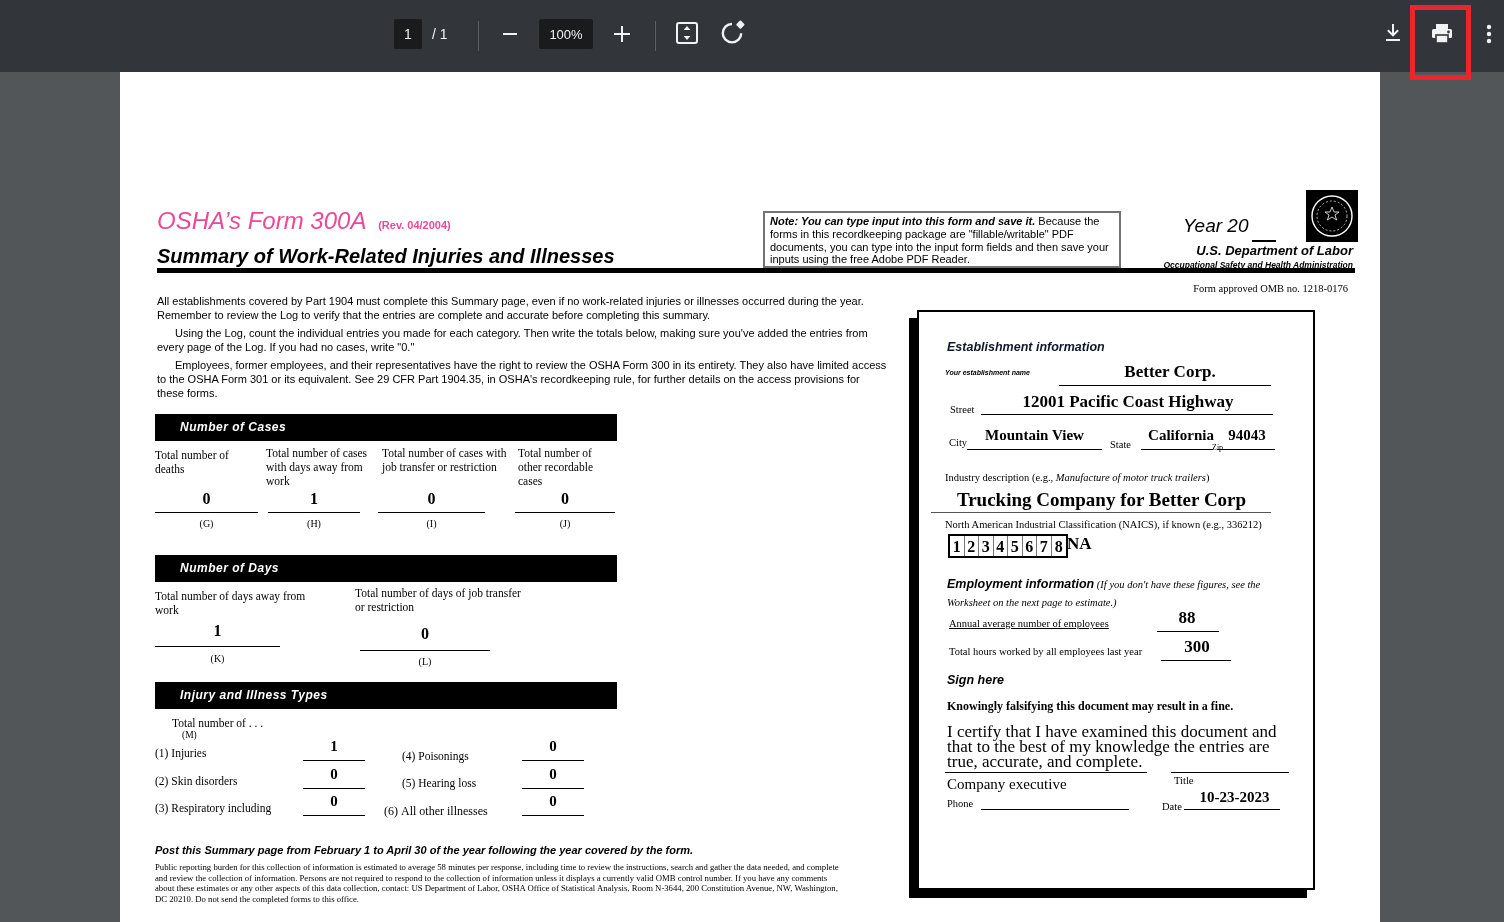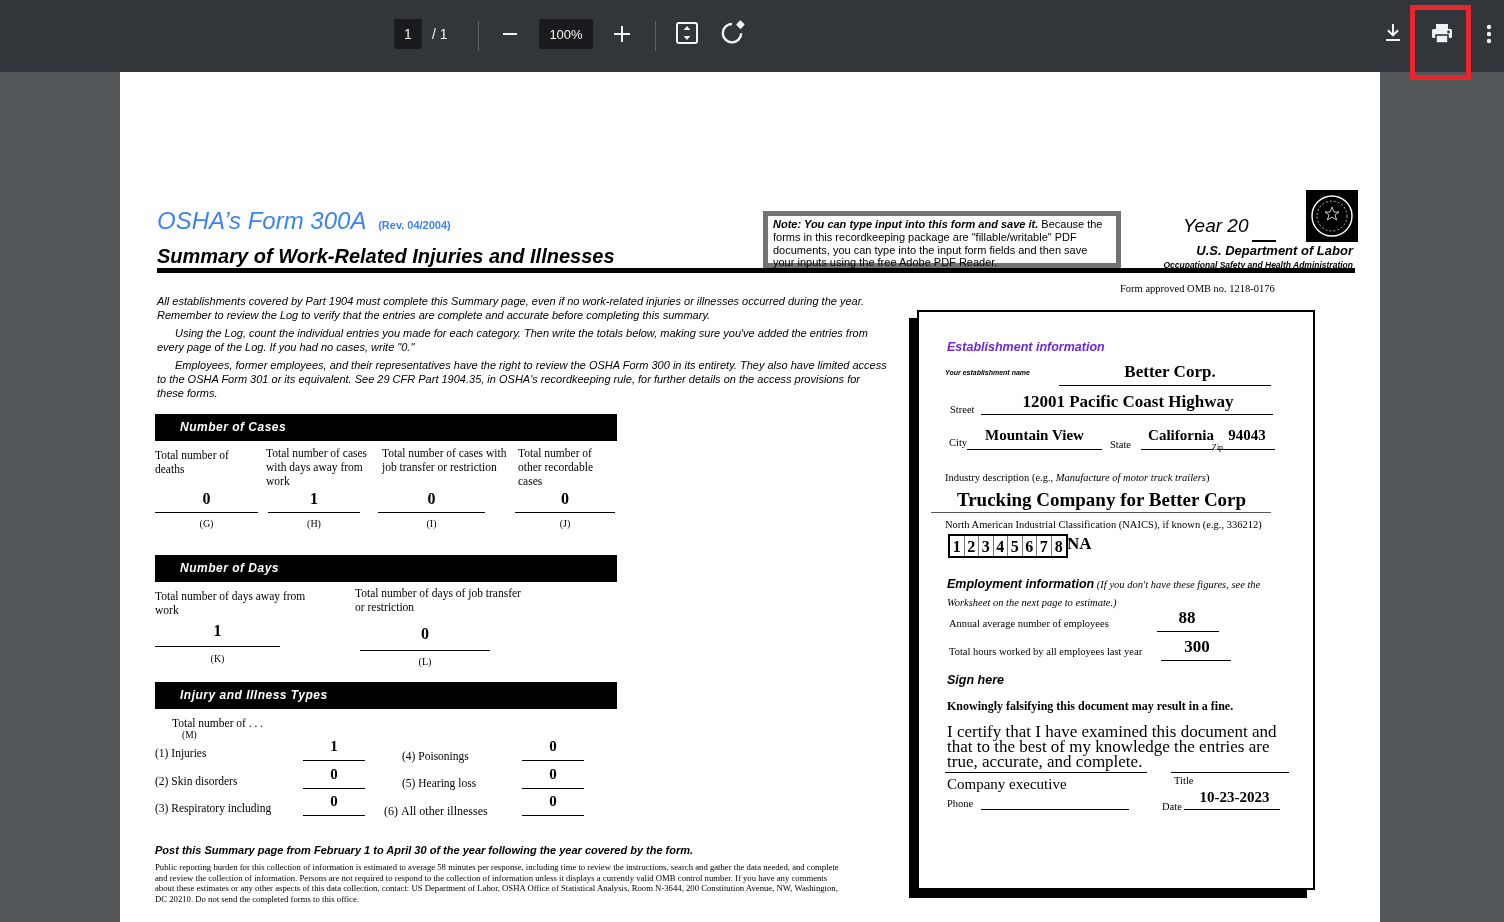--- a/index.html
+++ b/index.html
@@ -115,48 +115,48 @@
         <circle cx="9" cy="20" r="2.2" fill="#F1F3F4"></circle>
       </svg>
     </span>
   </div>
 </div>
 
 <div class="highlight-red"></div>
 
 <div class="page">
 
-  <div class="abs" style="left:37px; top:135px; font-style:italic; font-size:24px; color:#3b82f6;">
+  <div class="abs" style="left:37px; top:135px; font-style:italic; font-size:24px; color:#ec4899;">
     <span>OSHA’s Form 300A</span>
     <span style="font-size:11px; font-weight:bold; font-style:normal; margin-left:6px;">(Rev. 04/2004)</span>
   </div>
   <div class="abs" style="left:37px; top:173px; font-style:italic; font-weight:bold; font-size:20px; color:#000;">Summary of Work-Related Injuries and Illnesses</div>
   <div class="abs" style="left:37px; top:196px; width:1198px; height:5px; background:#000;"></div>
 
-  <div class="abs" style="left:643px; top:139px; width:358px; height:57px; border:5px solid #737373; padding:2px 5px; font-size:11px; line-height:12.8px; color:#000;">
+  <div class="abs" style="left:643px; top:139px; width:358px; height:57px; border:2px solid #737373; padding:2px 5px; font-size:11px; line-height:12.8px; color:#000;">
     <span style="font-weight:bold; font-style:italic;">Note: You can type input into this form and save it.</span>
     <span>Because the forms in this recordkeeping package are "fillable/writable" PDF documents, you can type into the input form fields and then save your inputs using the free Adobe PDF Reader.</span>
   </div>
 
   <div class="abs" style="left:1063px; top:143px; font-style:italic; font-size:19px; color:#000;">Year 20</div>
   <div class="uline" style="left:1132px; top:168px; width:24px; border-bottom-width:2px;"></div>
 
   <div class="abs" style="left:1186px; top:118px; width:52px; height:52px; background:#000;">
     <svg width="52" height="52" viewBox="0 0 52 52">
       <circle cx="26" cy="26" r="20" fill="none" stroke="#FFF" stroke-width="1.4"></circle>
       <circle cx="26" cy="26" r="15" fill="none" stroke="#FFF" stroke-width="0.7" stroke-dasharray="2 2"></circle>
       <path d="M26 17l2 5h5l-4 3 1.6 5-4.6-3-4.6 3 1.6-5-4-3h5z" fill="none" stroke="#FFF" stroke-width="0.8"></path>
     </svg>
   </div>
 
   <div class="abs" style="left:1000px; top:171px; width:233px; text-align:right; font-weight:bold; font-style:italic; font-size:13px; color:#000;">U.S. Department of  Labor</div>
   <div class="abs" style="left:1000px; top:188px; width:233px; text-align:right; font-weight:bold; font-style:italic; font-size:8.5px; color:#000;">Occupational Safety and Health  Administration</div>
-  <div class="abs sf" style="left:1000px; top:211px; width:228px; text-align:left; font-size:10.5px; color:#000;">Form approved OMB no. 1218-0176</div>
-
-  <div class="abs" style="left:37px; top:222px; width:730px; font-style:italic; font-size:11px; line-height:14.4px; color:#000;">
+  <div class="abs sf" style="left:1000px; top:211px; width:228px; text-align:right; font-size:10.5px; color:#000;">Form approved OMB no. 1218-0176</div>
+
+  <div class="abs" style="left:37px; top:222px; width:730px; font-size:11px; line-height:14.4px; color:#000;">
     <p>All establishments covered by Part 1904 must complete this Summary page, even if no work-related injuries or illnesses occurred during the year. Remember to review the Log to verify that the entries are complete and accurate before completing this summary.</p>
     <p style="margin-top:3px; text-indent:18px;">Using the Log, count the individual entries you made for each category. Then write the totals below, making sure you've added the entries from every page of the Log. If you had no cases, write "0."</p>
     <p style="margin-top:3px; text-indent:18px;">Employees, former employees, and their representatives have the right to review the OSHA Form 300 in its entirety. They also have limited access to the OSHA Form 301 or its equivalent. See 29 CFR Part 1904.35, in OSHA's recordkeeping rule, for further details on the access provisions for these forms.</p>
   </div>
 
   <div class="barhead" style="top:342px;">Number of Cases</div>
 
   <div class="collabel" style="left:35px; top:376px; width:105px;">Total number of deaths</div>
   <div class="collabel" style="left:146px; top:374px; width:112px;">Total number of cases with days away from work</div>
   <div class="collabel" style="left:262px; top:374px; width:130px;">Total number of cases with job transfer or restriction</div>
@@ -230,21 +230,21 @@
     <span>(6)</span>&nbsp;<span>All other illnesses</span>
   </div>
   <div class="fval" style="left:402px; top:721px; width:62px; font-size:15px;">0</div>
   <div class="uline" style="left:402px; top:743px; width:62px;"></div>
 
   <div class="abs" style="left:35px; top:772px; width:640px; font-weight:bold; font-style:italic; font-size:11px; color:#000;">Post this Summary page from February 1 to April 30 of the year following the year covered by the form.</div>
   <div class="abs sf" style="left:35px; top:790px; width:690px; font-size:8.7px; line-height:10.6px; color:#000;">Public reporting burden for this collection of information is estimated to average 58 minutes per response, including time to review the instructions, search and gather the data needed, and complete and review the collection of information. Persons are not required to respond to the collection of information unless it displays a currently valid OMB control number. If you have any comments about these estimates or any other aspects of this data collection, contact: US Department of Labor, OSHA Office of Statistical Analysis, Room N-3644, 200 Constitution Avenue, NW, Washington, DC 20210. Do not send the completed forms to this office.</div>
 
   <div class="estbox">
 
-    <div class="abs" style="left:28px; top:28px; font-weight:bold; font-style:italic; font-size:12.5px; color:#6d28d9;">Establishment information</div>
+    <div class="abs" style="left:28px; top:28px; font-weight:bold; font-style:italic; font-size:12.5px; color:#0f172a;">Establishment information</div>
 
     <div class="abs" style="left:26px; top:57px; font-size:7px; font-weight:bold; font-style:italic; color:#000;">Your establishment name</div>
     <div class="fval" style="left:145px; top:50px; width:212px; font-size:17px;">Better Corp.</div>
     <div class="uline" style="left:140px; top:73px; width:212px;"></div>
 
     <div class="abs sf" style="left:31px; top:92px; font-size:10.5px; color:#000;">Street</div>
     <div class="fval" style="left:62px; top:80px; width:290px; font-size:17px; text-align:center; padding-left:4px;">12001 Pacific Coast Highway</div>
     <div class="uline" style="left:62px; top:102px; width:292px;"></div>
 
     <div class="abs sf" style="left:30px; top:125px; font-size:10.5px; color:#000;">City</div>
@@ -275,21 +275,21 @@
       <div class="naics-cell">6</div>
       <div class="naics-cell">7</div>
       <div class="naics-cell">8</div>
     </div>
     <div class="abs sf" style="left:148px; top:222px; font-weight:bold; font-size:17px; color:#000;">NA</div>
 
     <div class="abs" style="left:28px; top:262px; width:322px; color:#000;">
       <span style="font-weight:bold; font-style:italic; font-size:12.5px;">Employment information</span><span class="sf" style="font-style:italic; font-size:10.5px;"> (If you don't have these figures, see the Worksheet on the next page to estimate.)</span>
     </div>
 
-    <div class="abs sf" style="left:30px; top:306px; font-size:10.5px; color:#000;">Annual average number of employees</div>
+    <div class="abs sf" style="left:30px; top:306px; font-size:10.5px; color:#000;text-decoration:underline;">Annual average number of employees</div>
     <div class="fval" style="left:238px; top:296px; width:60px; font-size:17px;">88</div>
     <div class="uline" style="left:238px; top:319px; width:62px;"></div>
 
     <div class="abs sf" style="left:30px; top:334px; font-size:10.5px; color:#000;">Total hours worked by all employees last year</div>
     <div class="fval" style="left:245px; top:325px; width:66px; font-size:17px;">300</div>
     <div class="uline" style="left:242px; top:348px; width:70px;"></div>
 
     <div class="abs" style="left:28px; top:361px; font-weight:bold; font-style:italic; font-size:12.5px; color:#000;">Sign here</div>
     <div class="abs sf" style="left:28px; top:387px; font-weight:bold; font-size:12px; color:#000;">Knowingly falsifying this document may result in a fine.</div>
     <div class="abs sf" style="left:28px; top:412px; width:330px; font-size:17px; line-height:15px; color:#000;">I certify that I have examined this document and that to the best of my knowledge the entries are true, accurate, and complete.</div>

